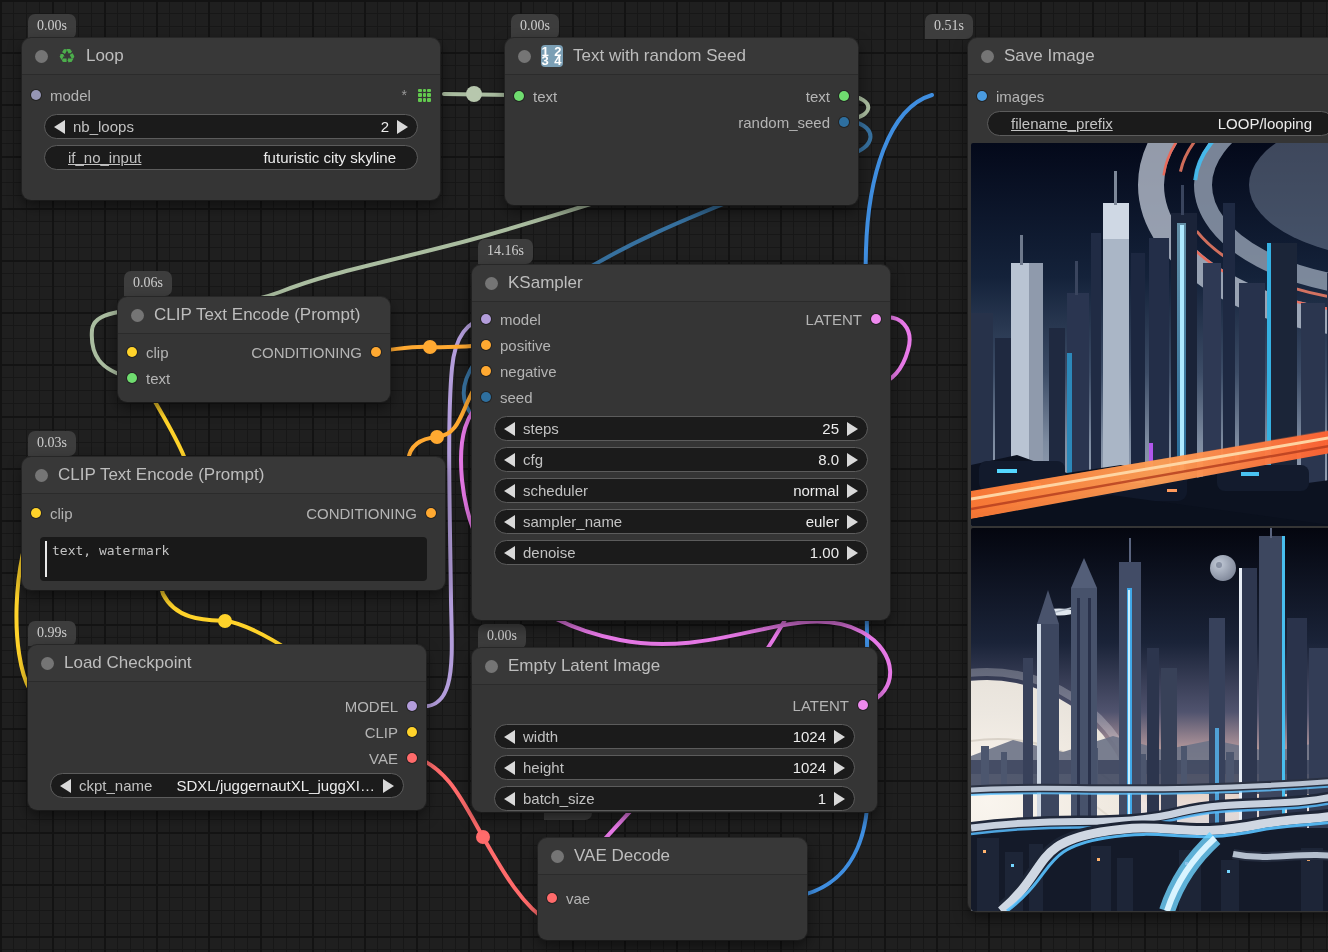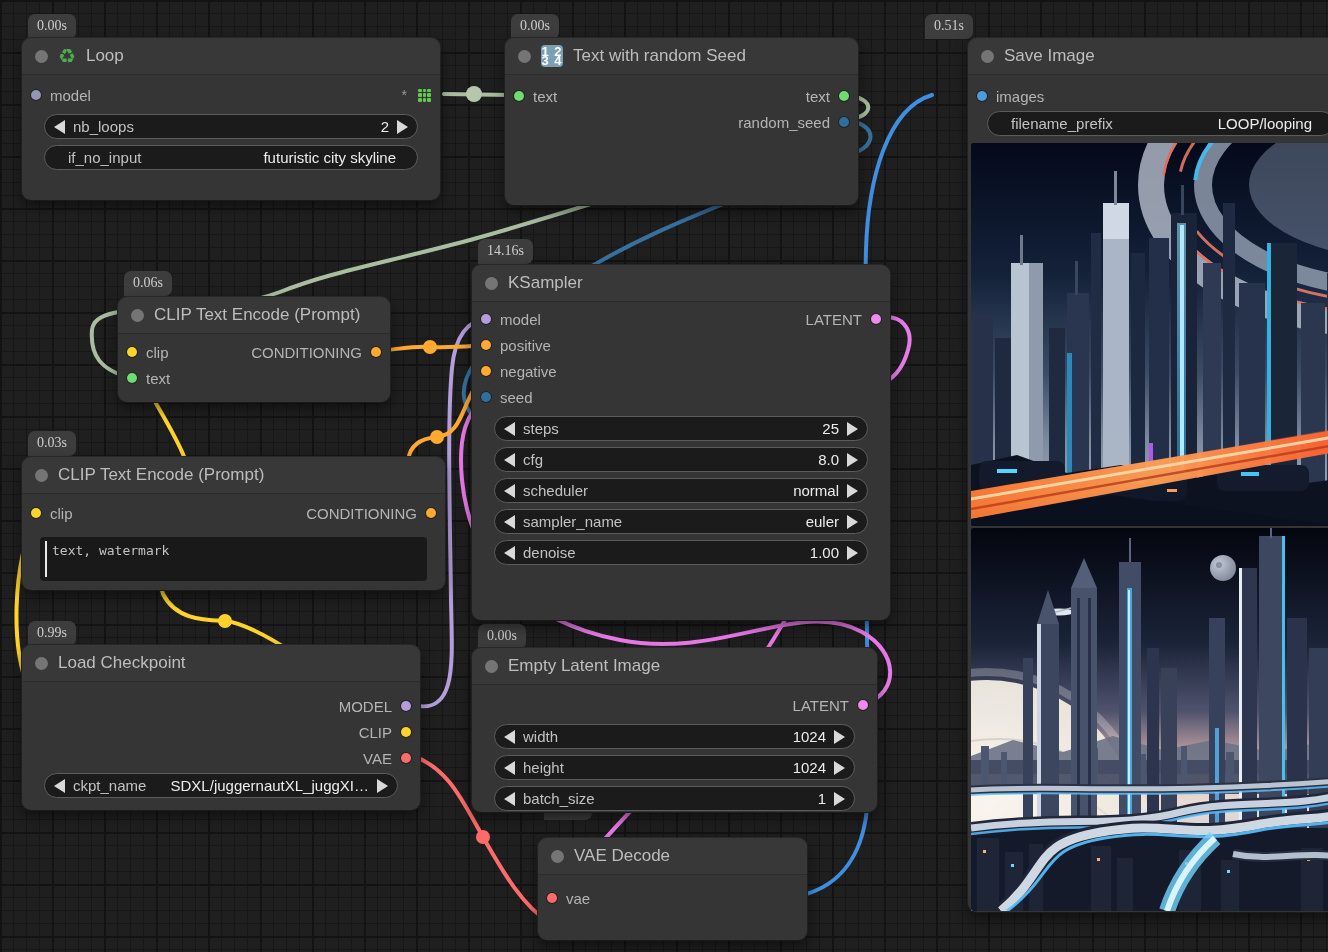--- a/index.html
+++ b/index.html
@@ -51,21 +51,21 @@
     height:23px;border:1px solid #5c5c5c;border-radius:13px;background:#1b1b1b;
     display:flex;align-items:center;padding:0 9px;margin:6px 22px 0 22px;
     font-size:15px;white-space:nowrap;
   }
   .widget:first-of-type{margin-top:3px;}
   .arr{width:0;height:0;flex:0 0 auto;}
   .arr.l{border-top:7px solid transparent;border-bottom:7px solid transparent;border-right:11px solid #d9d9d9;}
   .arr.r{border-top:7px solid transparent;border-bottom:7px solid transparent;border-left:11px solid #d9d9d9;}
   .wlabel{color:#c2c2c2;margin-left:8px;}
   .wvalue{color:#ececec;margin-left:auto;margin-right:8px;}
-  .widget.plain .wlabel{margin-left:14px;}
+  .widget.plain .wlabel{margin-left:14px;text-decoration:underline;}
   .widget.plain .wvalue{margin-right:12px;}
   .promptbox{
     margin:11px 18px 0 18px;height:32px;background:#191919;border-radius:4px;
     font-family:"DejaVu Sans Mono",monospace;font-size:13px;color:#c3c3c3;
     padding:6px 8px 6px 12px;position:relative;line-height:16px;
   }
   .caret{position:absolute;left:5px;top:4px;bottom:4px;width:2px;background:#e8e8e8;}
   .imgwrap{margin:7px 3px 0 3px;display:flex;flex-direction:column;gap:2px;}
   .imgwrap svg{display:block;border-radius:2px;}
 </style>
@@ -296,21 +296,21 @@
           <span class="dot" style="background:#ffa931"></span>
         </div>
       </div>
     </div>
     <div class="promptbox">
       <span class="caret"></span>
       <span>text, watermark</span>
     </div>
   </div>
 
-  <div class="node" style="left:22px;top:645px;width:398px;height:165px">
+  <div class="node" style="left:28px;top:645px;width:398px;height:165px">
     <div class="ntitle">
       <span class="tdot"></span>
       <span>Load Checkpoint</span>
     </div>
     <div class="slots" style="padding-top:11px">
       <div class="srow">
           <div class="out">
         <span class="slabel">MODEL</span>
         <span class="dot" style="background:#b39ddb"></span>
       </div>

